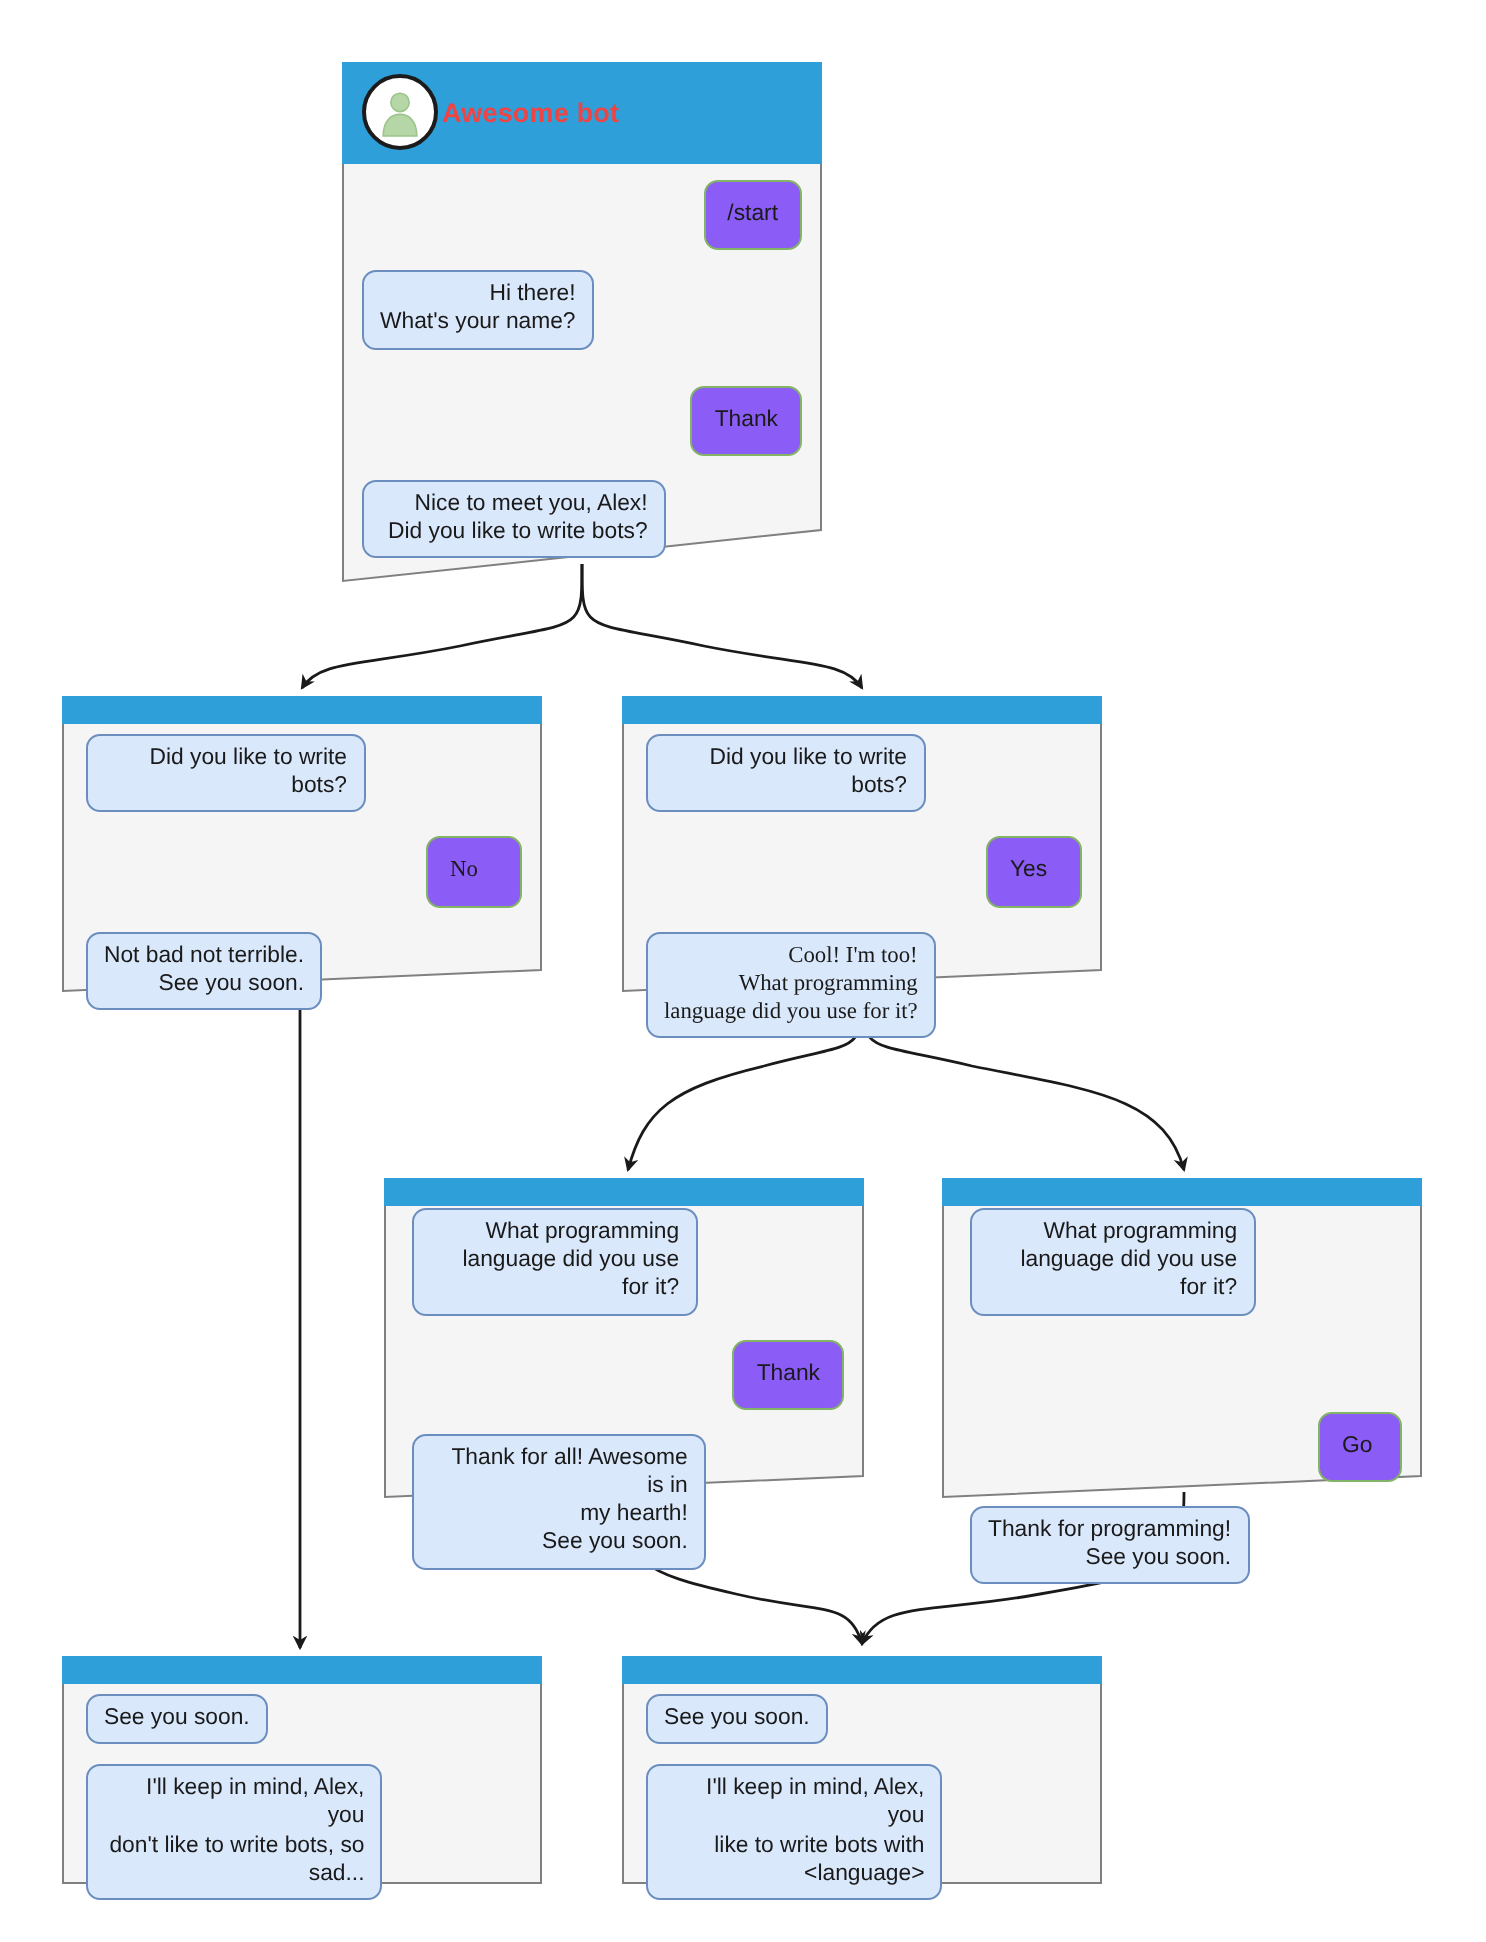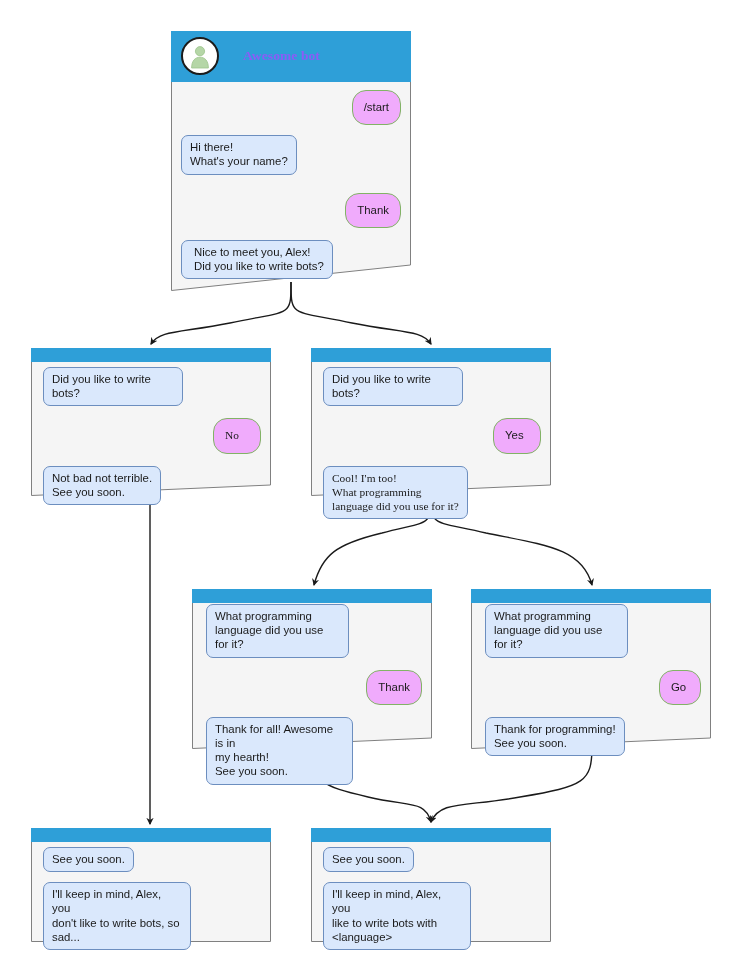--- a/index.html
+++ b/index.html
@@ -59,25 +59,24 @@
     align-items: center;
     color: #ffffff;
   }
   .card-header.tall {
     height: 50px;
     padding-left: 10px;
   }
   .bot-title {
     font-size: 13.5px;
     font-weight: bold;
-    color: #8b5cf6;
+    color: #ef4444;
     letter-spacing: 0.1px;
-    margin-left: 24px;
+    margin-left: 2px;
     white-space: nowrap;
-    font-family: Liberation Serif, serif;
   }
   .avatar {
     width: 38px;
     height: 38px;
     flex: 0 0 38px;
     border-radius: 50%;
     background: #ffffff;
     border: 2px solid #1b1b1b;
     box-sizing: border-box;
     display: flex;
@@ -101,27 +100,27 @@
     color: #1a1a1a;
     white-space: pre-line;
     border-width: 1px;
     border-style: solid;
     word-wrap: break-word;
   }
   .bubble.bot {
     background: #dae8fc;
     border-color: #6c8ebf;
     align-self: flex-start;
+    text-align: right;
   }
   .bubble.user {
-    background: #f0abfc;
+    background: #8b5cf6;
     border-color: #82b366;
     align-self: flex-end;
     padding: 9px 11px 10px 11px;
-    border-radius: 14px;
   }
   .spacer-10 { height: 10px; }
   .spacer-12 { height: 12px; }
   .spacer-18 { height: 18px; }
 </style>
 </head>
 <body>
 
 <div id="canvas">
 
@@ -237,21 +236,21 @@
     <svg class="card-shape" viewBox="0 0 240 162" preserveAspectRatio="none">
       <path d="M 0.5,0.5 L 239.5,0.5 L 239.5,149 L 0.5,159.5 Z" fill="#f5f5f5" stroke="#808080" stroke-width="1"></path>
       <rect x="0.5" y="0.5" width="239" height="13" fill="#2e9fd8" stroke="#2e9fd8" stroke-width="1"></rect>
     </svg>
     <div class="card-content">
       <div class="card-header"></div>
       <div class="chat-body" style="padding-top:1px; padding-left:14px; padding-right:10px;">
         <div class="bubble bot" style="max-width:66%;">What programming
 language did you use for it?</div>
         <div class="spacer-12"></div>
-        <div class="bubble user" style="min-width:42px;">Go</div>
+        <div class="bubble user" style="min-width:42px;margin-top:36px;">Go</div>
         <div class="spacer-12"></div>
         <div class="bubble bot" style="max-width:66%;">Thank for programming!
 See you soon.</div>
       </div>
     </div>
   </div>
 
   <div class="card" style="left:31px; top:828px; width:240px; height:114px;">
     <svg class="card-shape" viewBox="0 0 240 114" preserveAspectRatio="none">
       <path d="M 0.5,0.5 L 239.5,0.5 L 239.5,113.5 L 0.5,113.5 Z" fill="#f5f5f5" stroke="#808080" stroke-width="1"></path>

